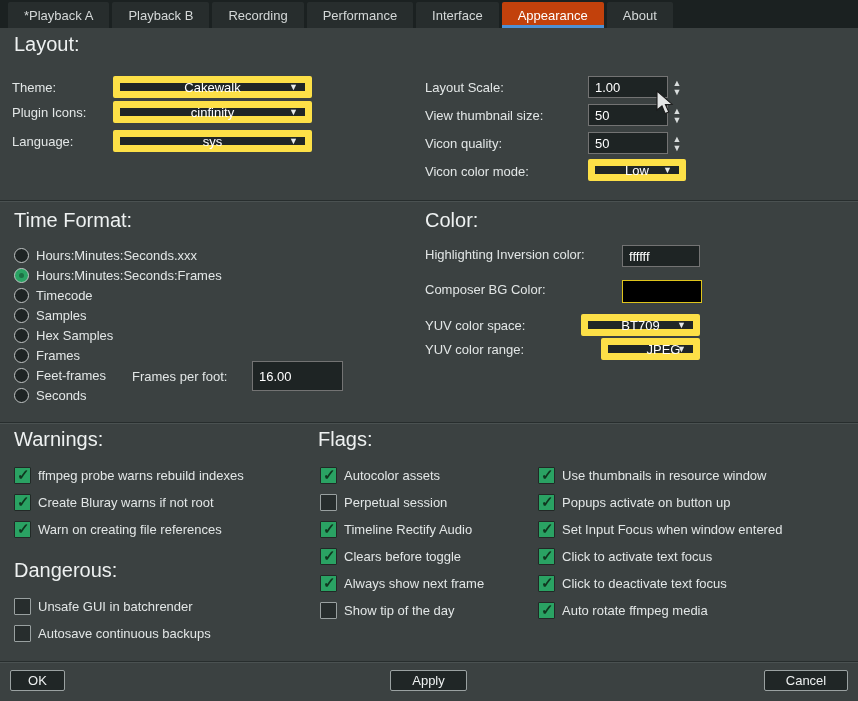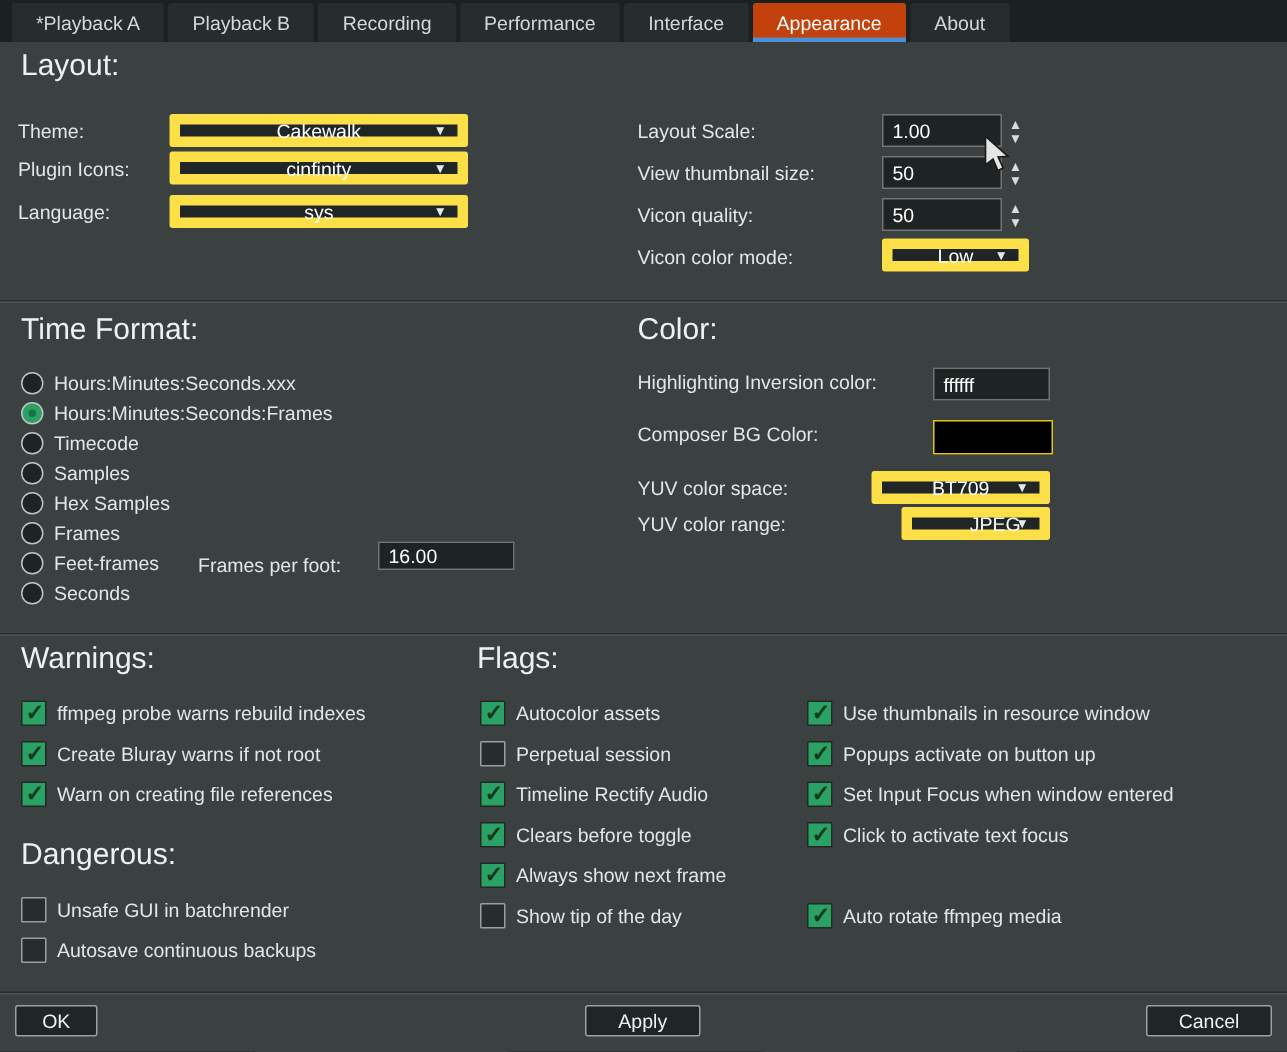--- a/index.html
+++ b/index.html
@@ -171,21 +171,21 @@
   </div>
   <div class="row" style="left:14px; top:345px;">
     <span class="radio"></span>
     <span class="lbl2">Frames</span>
   </div>
   <div class="row" style="left:14px; top:365px;">
     <span class="radio"></span>
     <span class="lbl2">Feet-frames</span>
   </div>
   <div class="lbl" style="left:132px; top:369px;">Frames per foot:</div>
-  <div class="textbox" style="left:252px; top:361px; width:91px; height:19px;">
+  <div class="textbox" style="left:252px; top:361px; width:91px; height:30px;">
     <span>16.00</span>
   </div>
   <div class="row" style="left:14px; top:385px;">
     <span class="radio"></span>
     <span class="lbl2">Seconds</span>
   </div>
 
   <div class="h1" style="left:425px; top:209px;">Color:</div>
 
   <div class="lbl" style="left:425px; top:247px;">Highlighting Inversion color:</div>
@@ -272,20 +272,24 @@
     <span class="lbl2">Popups activate on button up</span>
   </div>
   <div class="row" style="left:538px; top:519px;">
     <span class="check on"></span>
     <span class="lbl2">Set Input Focus when window entered</span>
   </div>
   <div class="row" style="left:538px; top:546px;">
     <span class="check on"></span>
     <span class="lbl2">Click to activate text focus</span>
   </div>
+  <div class="row" style="left:538px; top:573px;">
+    <span class="check on"></span>
+    <span class="lbl2">Click to deactivate text focus</span>
+  </div>
   <div class="row" style="left:538px; top:600px;">
     <span class="check on"></span>
     <span class="lbl2">Auto rotate ffmpeg media</span>
   </div>
 
   <div class="divider" style="top:661px;"></div>
 
   <button class="btn" style="left:10px; top:670px; width:55px;">OK</button>
   <button class="btn" style="left:390px; top:670px; width:77px;">Apply</button>
   <button class="btn" style="left:764px; top:670px; width:84px;">Cancel</button>

